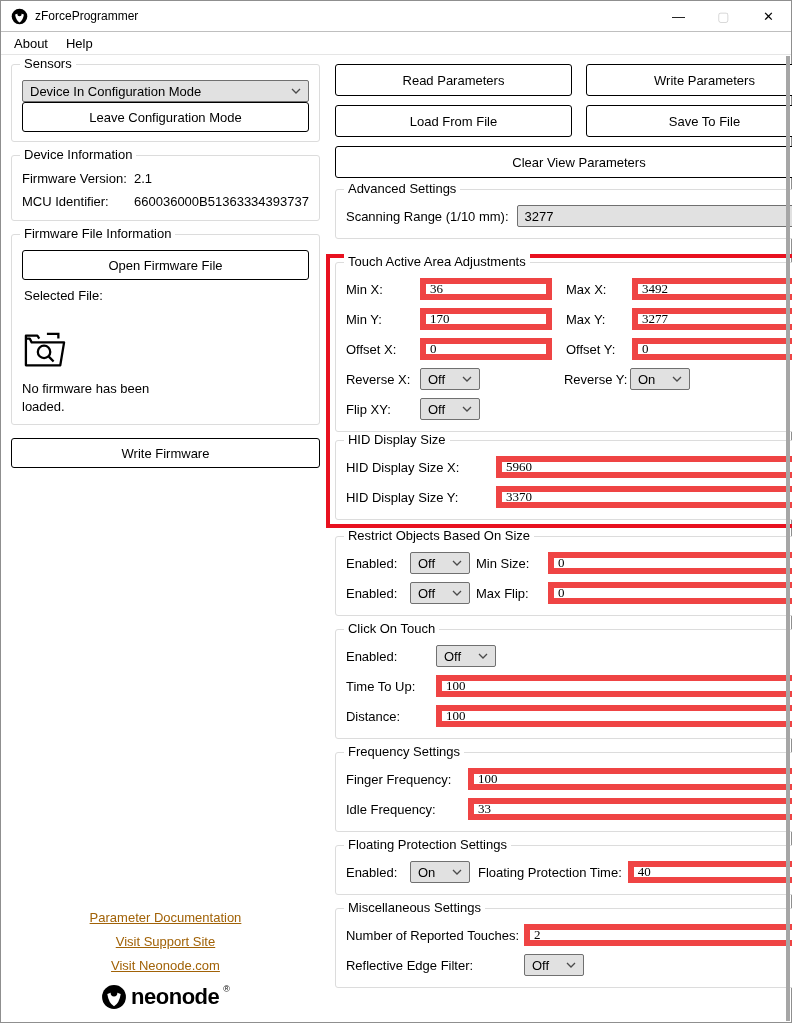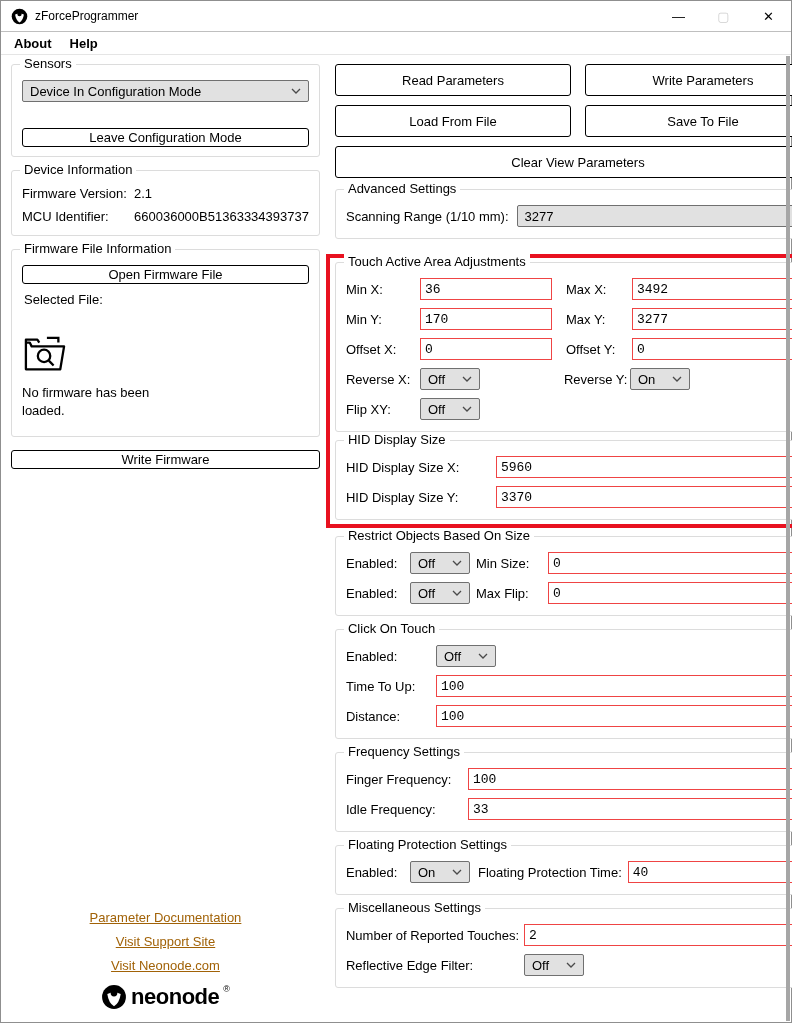--- a/index.html
+++ b/index.html
@@ -13,35 +13,35 @@
   
   .titlebar { height:30px; display:flex; align-items:center; padding-left:10px; flex:0 0 auto; }
   .titlebar .app-icon { width:17px; height:17px; margin-right:7px; }
   .titlebar .title { font-size:12px; }
   .titlebar .spacer { flex:1; }
   .win-btn { width:45px; height:30px; display:flex; align-items:center; justify-content:center; font-size:13px; color:#000; }
   .win-btn.max { color:#cfcfcf; }
 
   
   .menubar { height:24px; display:flex; align-items:center; border-top:1px solid #bfbfbf; border-bottom:1px solid #e5e5e5; padding-left:4px; flex:0 0 auto; }
-  .menu-item { padding:3px 9px;font-weight:bold; }
+  .menu-item { padding:3px 9px; }
 
   
   .content { flex:1; display:flex; padding:9px 20px 6px 10px; gap:15px; position:relative; }
   .col-left { width:320px; display:flex; flex-direction:column; }
   .col-right { flex:1; display:flex; flex-direction:column; }
 
   
   .groupbox { position:relative; border:1px solid #dcdcdc; border-radius:3px; padding:15px 10px 9px 10px; margin-bottom:13px; background:#fff; }
   .gb-title { position:absolute; top:-9px; left:8px; background:#fff; padding:0 4px; font-size:13px; white-space:nowrap; }
 
   
-  .btn { width:100%; height:19px; background:#fff; border:1px solid #000; border-radius:3px;
+  .btn { width:100%; height:30px; background:#fff; border:1px solid #000; border-radius:3px;
          display:flex; align-items:center; justify-content:center; font-size:13px; cursor:default; }
-  .tinput { height:22px; border:1px solid #ef4444; background:#fff; font-family:Liberation Mono, monospace; font-size:13px; padding:0 4px; }
+  .tinput { height:22px; border:6px solid #ef4444; background:#fff; font-family:Liberation Serif, serif; font-size:13px; padding:0 4px; }
   .combo { height:22px; background:#e1e1e1; border:1px solid #707070; border-radius:2px;
            display:flex; align-items:center; padding:0 7px; }
   .combo .cval { flex:1; white-space:nowrap; overflow:hidden; }
   .chev { width:10px; height:10px; flex:0 0 auto; margin-left:5px; }
   .chev svg { display:block; }
   .combo.small { width:60px; }
   .combo.full { width:100%; }
 
   .row { display:flex; align-items:center; margin-bottom:8px; }
   .row:last-child { margin-bottom:2px; }
@@ -115,21 +115,21 @@
     <span class="menu-item">About</span>
     <span class="menu-item">Help</span>
   </div>
 
   <div class="content">
 
     <div class="col-left">
 
       <div class="groupbox">
         <span class="gb-title">Sensors</span>
-        <div class="combo full" style="margin-bottom:26px;">
+        <div class="combo full" style="margin-bottom:0;">
           <span class="cval">Device In Configuration Mode</span>
           <span class="chev">
             <svg width="10" height="10" viewBox="0 0 10 10">
                 <polyline points="1,3 5,7 9,3" fill="none" stroke="#4a4a4a" stroke-width="1.3"></polyline>
               </svg>
           </span>
         </div>
         <button class="btn">Leave Configuration Mode</button>
       </div>
 

